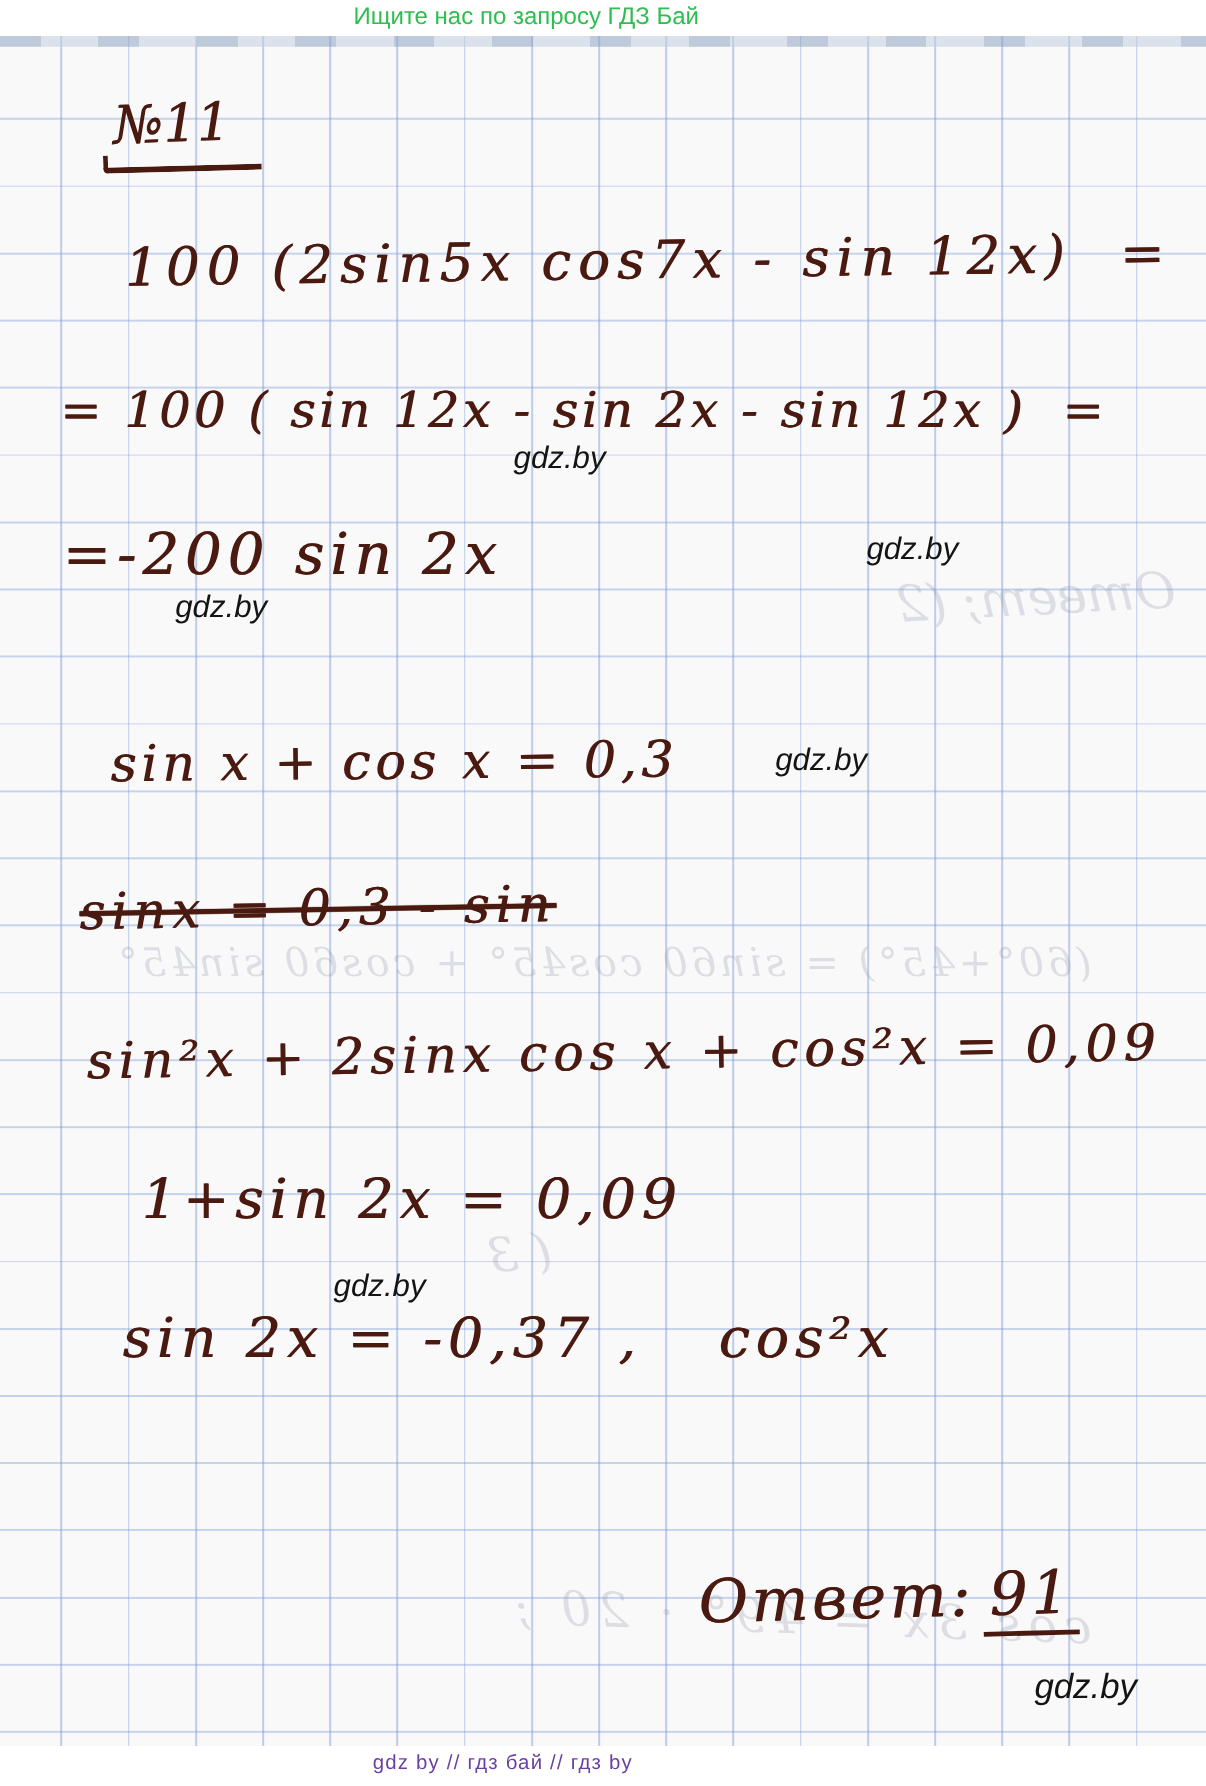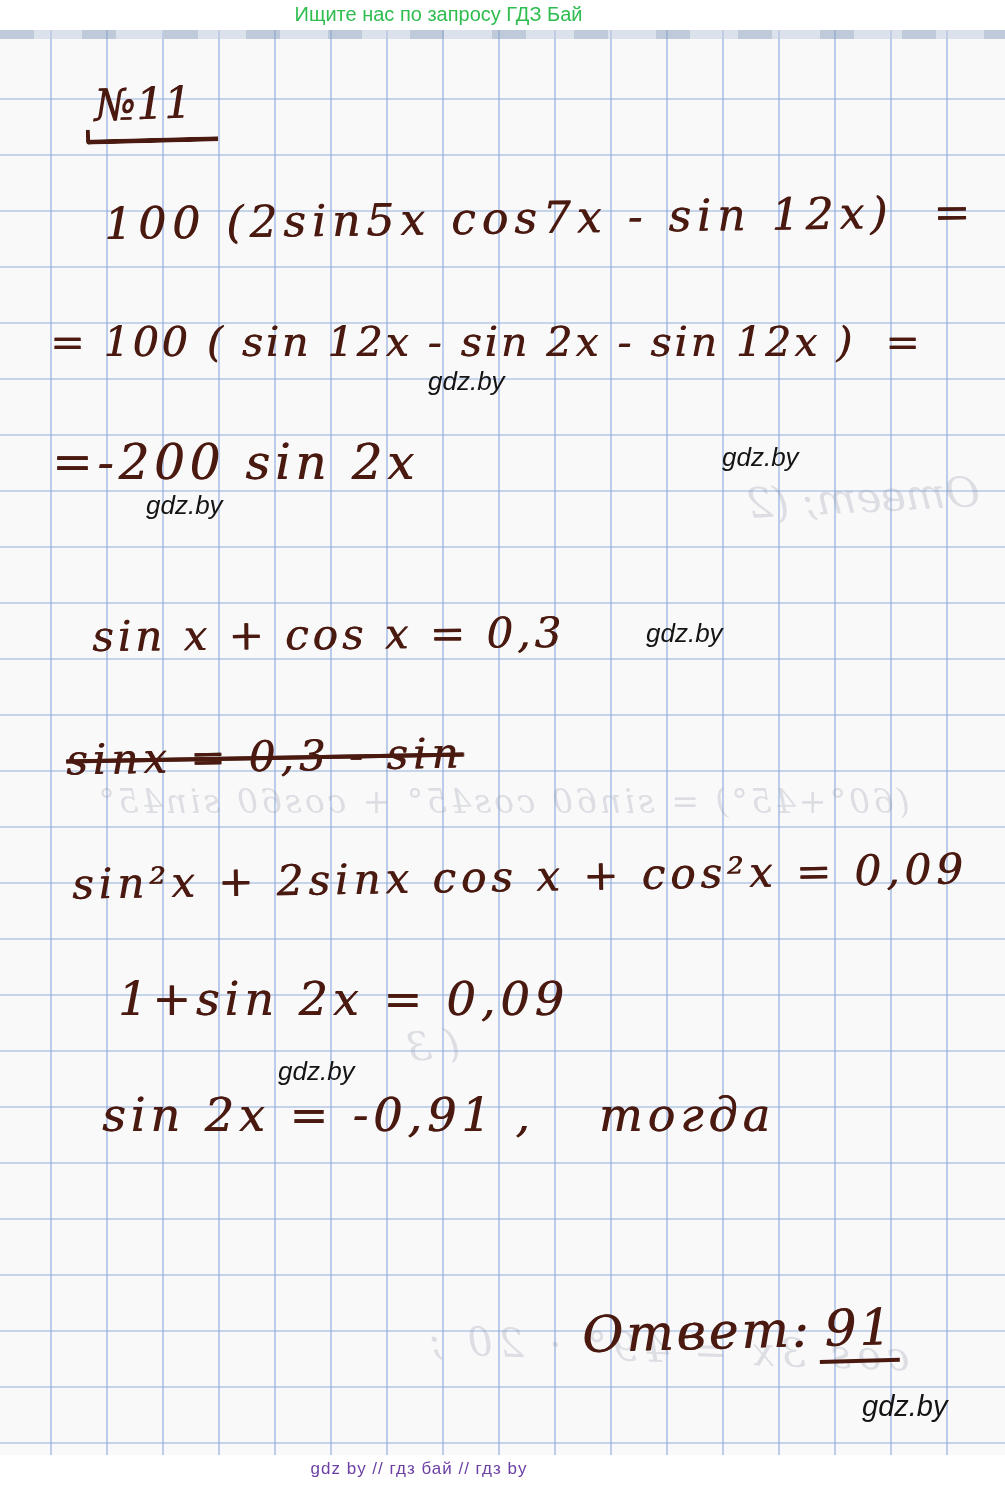--- a/index.html
+++ b/index.html
@@ -114,21 +114,21 @@
 
   <div class="hand l4">sin x + cos x = 0,3</div>
 
   <div class="hand l5">sinx = 0,3 - sin</div>
 
   <div class="hand l6">sin²x + 2sinx cos x + cos²x = 0,09</div>
 
   <div class="hand l7">1+sin 2x = 0,09</div>
 
   <div class="hand l8">
-    <span>sin 2x = -0,91 ,</span><span class="then">тогда</span>
+    <span>sin 2x = -0,37 ,</span><span class="then">cos²x</span>
   </div>
 
 
   <div class="hand lans">
     <span>Ответ:</span><span class="ans-val">91</span>
   </div>
 
   <div class="wm wm1">gdz.by</div>
   <div class="wm wm2">gdz.by</div>
   <div class="wm wm3">gdz.by</div>

